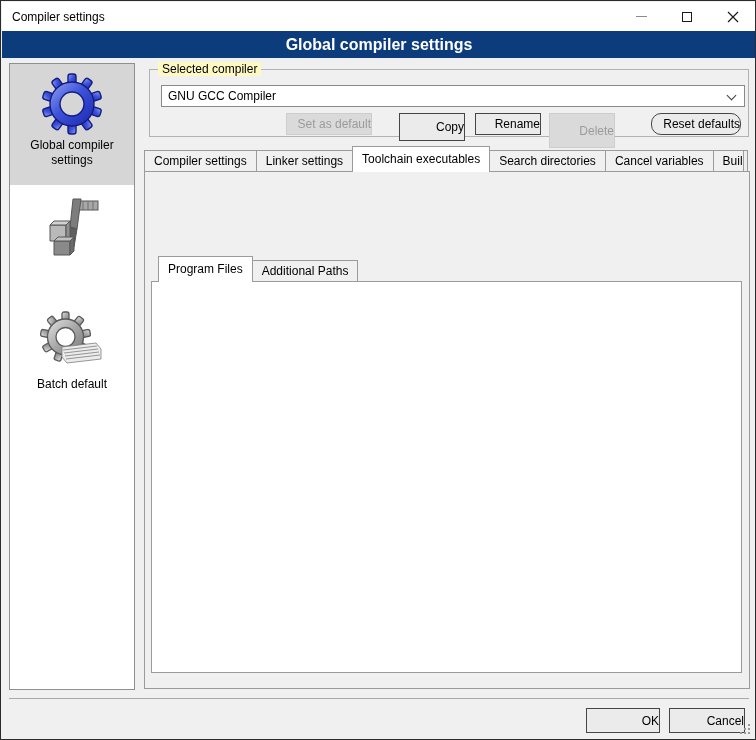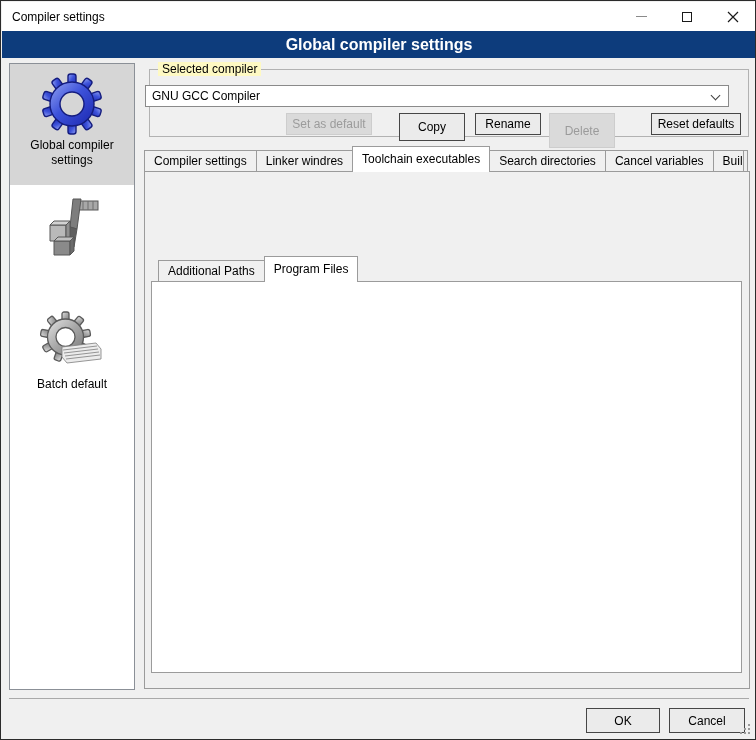--- a/index.html
+++ b/index.html
@@ -31,21 +31,21 @@
   
   .group { border:1px solid #b2b2b2; }
   .group-label { position:absolute; top:-8px; left:8px; background:#fef9c3; padding:0 4px; }
 
   
   .input { background:#fff; border:1px solid #8a8a8a; line-height:20px; padding:0 4px; overflow:hidden; white-space:nowrap; }
   .combo { background:#fff; border:1px solid #8a8a8a; line-height:20px; padding:0 22px 0 6px; position:relative; white-space:nowrap; }
   .combo.gray { background:#e6e6e6; border-color:#7f7f7f; }
   .chev { position:absolute; right:9px; top:6px; width:7px; height:7px;
           border-right:1.5px solid #3f3f3f; border-bottom:1.5px solid #3f3f3f; transform:rotate(45deg); }
-  .btn { background:#ebebeb; border:1px solid #464646; display:flex; align-items:center; justify-content:center; font-size:12px; }
+  .btn { background:#ebebeb; border:1px solid #464646; display:flex; align-items:center; justify-content:flex-end; font-size:12px; }
   .btn.disabled { background:#dadada; border-color:#cdcdcd; color:#9b9b9b; }
   .btn.small { background:#e8e8e8; border-color:#9e9e9e; }
 
   
   .tab-strip { display:flex; align-items:flex-start; }
   .tab { height:22px; line-height:21px; padding:0 9px; background:#f0f0f0; border:1px solid #9b9b9b;
          margin-left:-1px; margin-top:4px; white-space:nowrap; position:relative; z-index:2; }
   .tab:first-child { margin-left:0; }
   .tab.active { margin-top:0; height:26px; line-height:24px; background:#fff; border-bottom:none; z-index:3; }
   .tab.clipped { width:31px; padding-right:0; overflow:hidden; }
@@ -172,43 +172,43 @@
           </g>
         </svg>
       </div>
       <div class="side-label">Batch default</div>
     </div>
   </div>
 
   <div class="abs group" style="left:148px; top:68px; width:600px; height:68px;">
     <div class="group-label">Selected compiler</div>
   </div>
-  <div class="abs combo" style="left:144px; top:84px; width:584px; height:22px;">
+  <div class="abs combo" style="left:160px; top:84px; width:584px; height:22px;">
     <span>GNU GCC Compiler</span>
     <span class="chev"></span>
   </div>
   <div class="abs btn disabled" style="left:285px; top:112px; width:86px; height:22px;">
       <span>Set as default</span>
     </div>
   <div class="abs btn" style="left:398px; top:112px; width:66px; height:28px;">
       <span>Copy</span>
     </div>
   <div class="abs btn" style="left:474px; top:112px; width:66px; height:22px;">
       <span>Rename</span>
     </div>
   <div class="abs btn disabled" style="left:548px; top:112px; width:66px; height:35px;">
       <span>Delete</span>
     </div>
-  <div class="abs btn" style="left:650px; top:112px; width:90px; height:22px;">
+  <div class="abs btn" style="left:650px; top:112px; width:90px; height:22px;border-radius:10px;">
       <span>Reset defaults</span>
     </div>
 
   <div class="abs tab-strip" style="left:143px; top:145px;">
     <div class="tab">Compiler settings</div>
-    <div class="tab">Linker windres</div>
+    <div class="tab">Linker settings</div>
     <div class="tab active">Toolchain executables</div>
     <div class="tab">Search directories</div>
     <div class="tab">Cancel variables</div>
     <div class="tab clipped">Build</div>
   </div>
   <div class="abs" style="left:712px; top:149px; display:flex;">
     <div class="arrow-btn">
         <span class="tri-left"></span>
       </div>
     <div class="arrow-btn" style="margin-left:1px;">
@@ -226,22 +226,22 @@
   </div>
   <div class="abs btn small" style="left:622px; top:205px; width:17px; height:22px;">
       <span>...</span>
     </div>
   <div class="abs btn small" style="left:641px; top:204px; width:80px; height:24px;">
       <span>Auto-detect</span>
     </div>
   <div class="abs note" style="left:157px; top:231px; width:582px;">NOTE: All programs must exist either in the "bin" sub-directory of this path, or in any of the "Additional</div>
 
   <div class="abs tab-strip" style="left:157px; top:255px;">
+    <div class="tab active">Program Files</div>
     <div class="tab">Additional Paths</div>
-    <div class="tab active">Program Files</div>
   </div>
 
   <div class="abs page white" style="left:150px; top:280px; width:591px; height:392px;"></div>
 
   <div class="abs form-label" style="left:163px; top:289px;">C compiler:</div>
   <div class="abs input" style="left:303px; top:289px; width:402px; height:22px;"><span>gcc.exe</span></div>
   <div class="abs btn small" style="left:709px; top:289px; width:21px; height:22px;">
       <span>...</span>
     </div>
 

